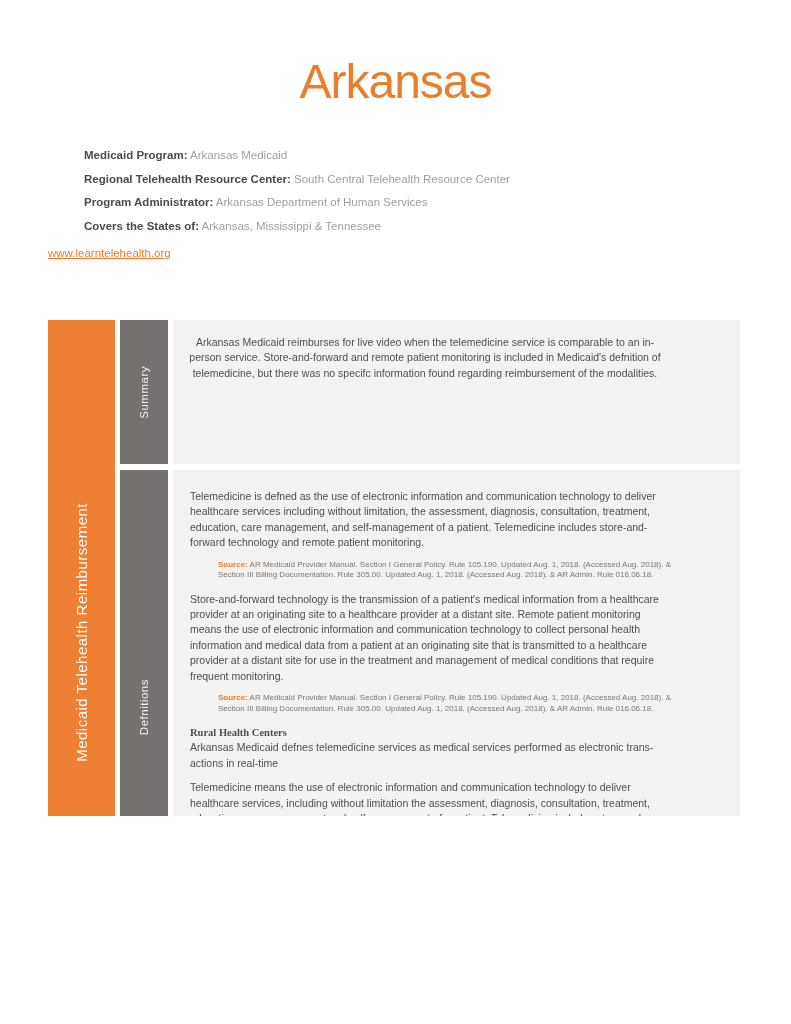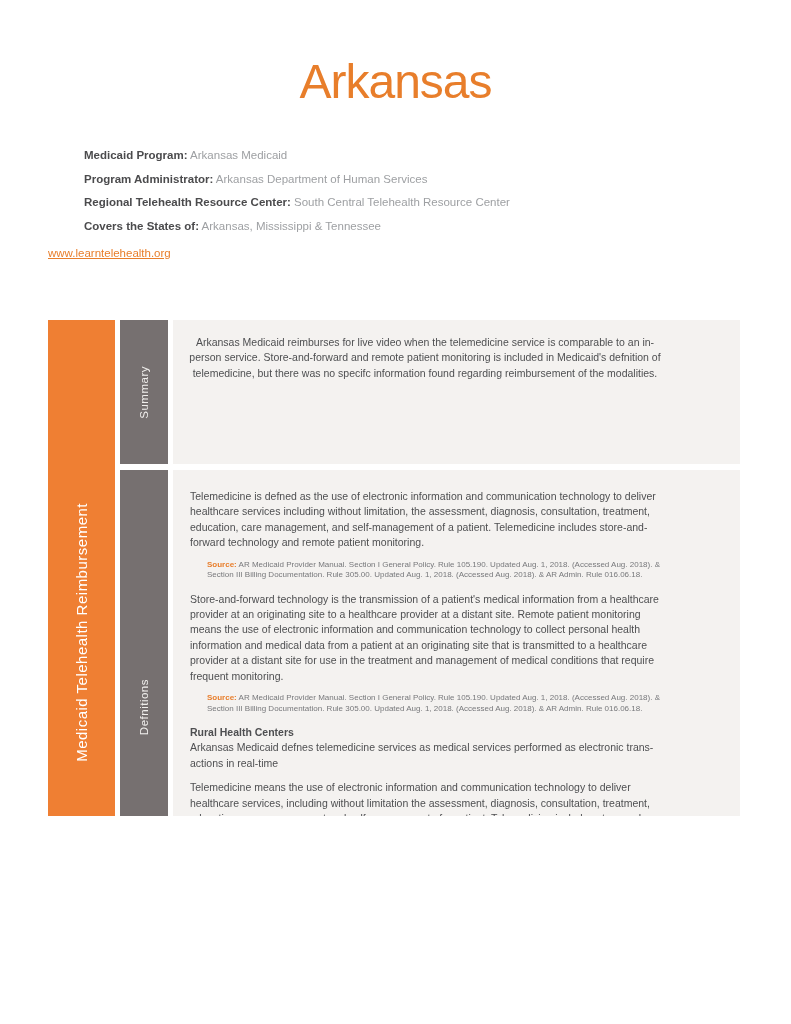--- a/index.html
+++ b/index.html
@@ -74,33 +74,34 @@
   .tab .vtext { font-size: 11.5px; letter-spacing: 0.5px; color: #F0EEEC; }
 
   p.body-text {
     margin: 0 0 9px;
     font-size: 10.5px;
     line-height: 15.4px;
     color: #4E4F51;
     max-width: 474px;
   }
   .src {
-    margin: 0 0 11px 17px;
+    margin: 0 0 11px 28px;
     font-size: 8px;
     line-height: 10.5px;
     color: #77787B;
     max-width: 500px;
   }
   .src-label { color: #E87E2B; font-weight: 700; }
   .subhead {
     margin: 2px 0 0;
     font-size: 10.5px;
     line-height: 15.4px;
     color: #4E4F51;
     font-weight: 700;
+    font-family: Liberation Serif, serif;
   }
 
   
   .footer {
     position: absolute;
     left: 48px; right: 51px; top: 958px;
     display: flex; justify-content: flex-end; align-items: baseline;
   }
   .copyright { font-size: 7px; color: #6E6E70; }
   .pagemark { font-size: 10.5px; letter-spacing: 1px; white-space: nowrap; }
@@ -114,26 +115,26 @@
 <div class="page">
 
   <h1 class="title">Arkansas</h1>
 
   <div class="meta">
     <div class="meta-row">
       <span class="meta-label">Medicaid Program:</span>
       <span class="meta-value">Arkansas Medicaid</span>
     </div>
     <div class="meta-row">
+      <span class="meta-label">Regional Telehealth Resource Center:</span>
+      <span class="meta-value">South Central Telehealth Resource Center</span>
+    </div>
+    <div class="meta-row">
       <span class="meta-label">Program Administrator:</span>
       <span class="meta-value">Arkansas Department of Human Services</span>
-    </div>
-    <div class="meta-row">
-      <span class="meta-label">Regional Telehealth Resource Center:</span>
-      <span class="meta-value">South Central Telehealth Resource Center</span>
     </div>
     <div class="meta-row">
       <span class="meta-label">Covers the States of:</span>
       <span class="meta-value">Arkansas, Mississippi &amp; Tennessee</span>
     </div>
     <a class="site-link">www.learntelehealth.org</a>
   </div>
 
   <div class="content-grid">
 

